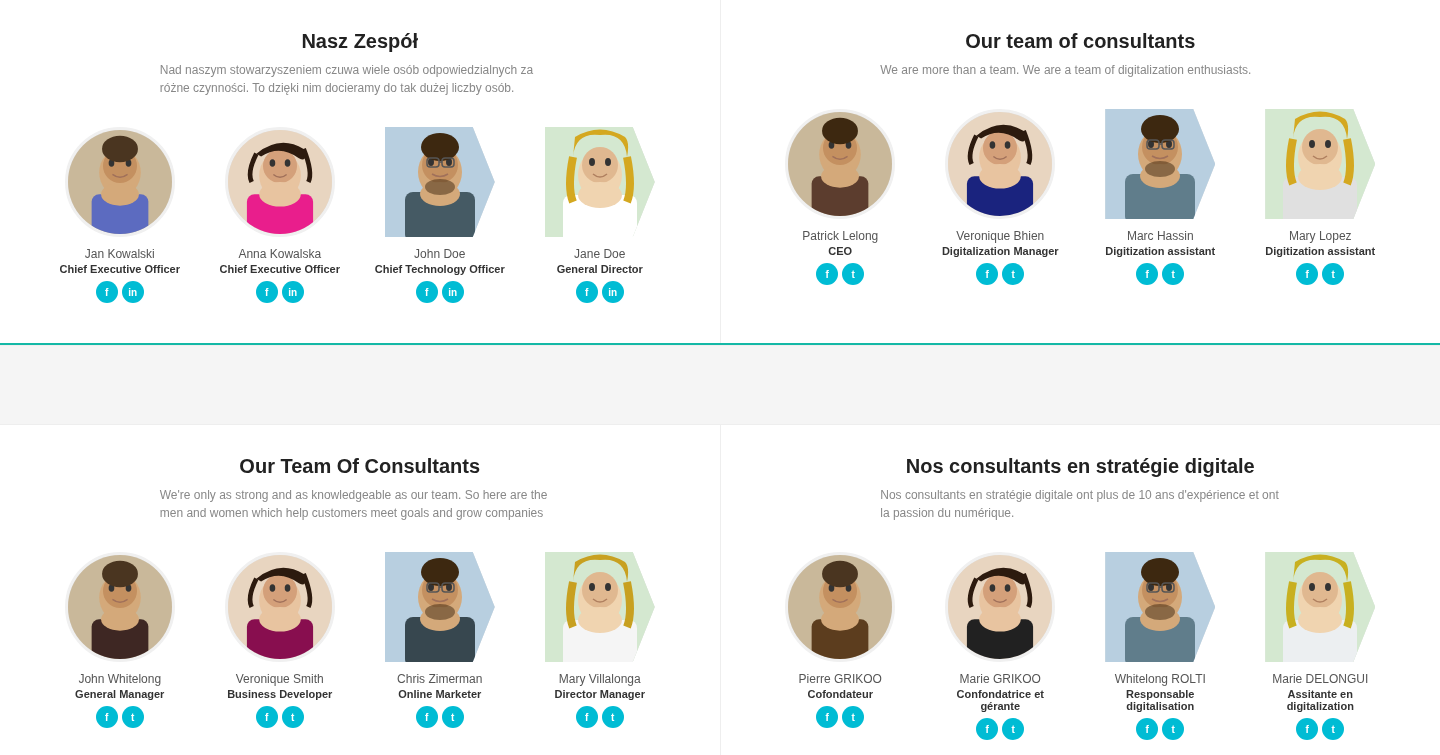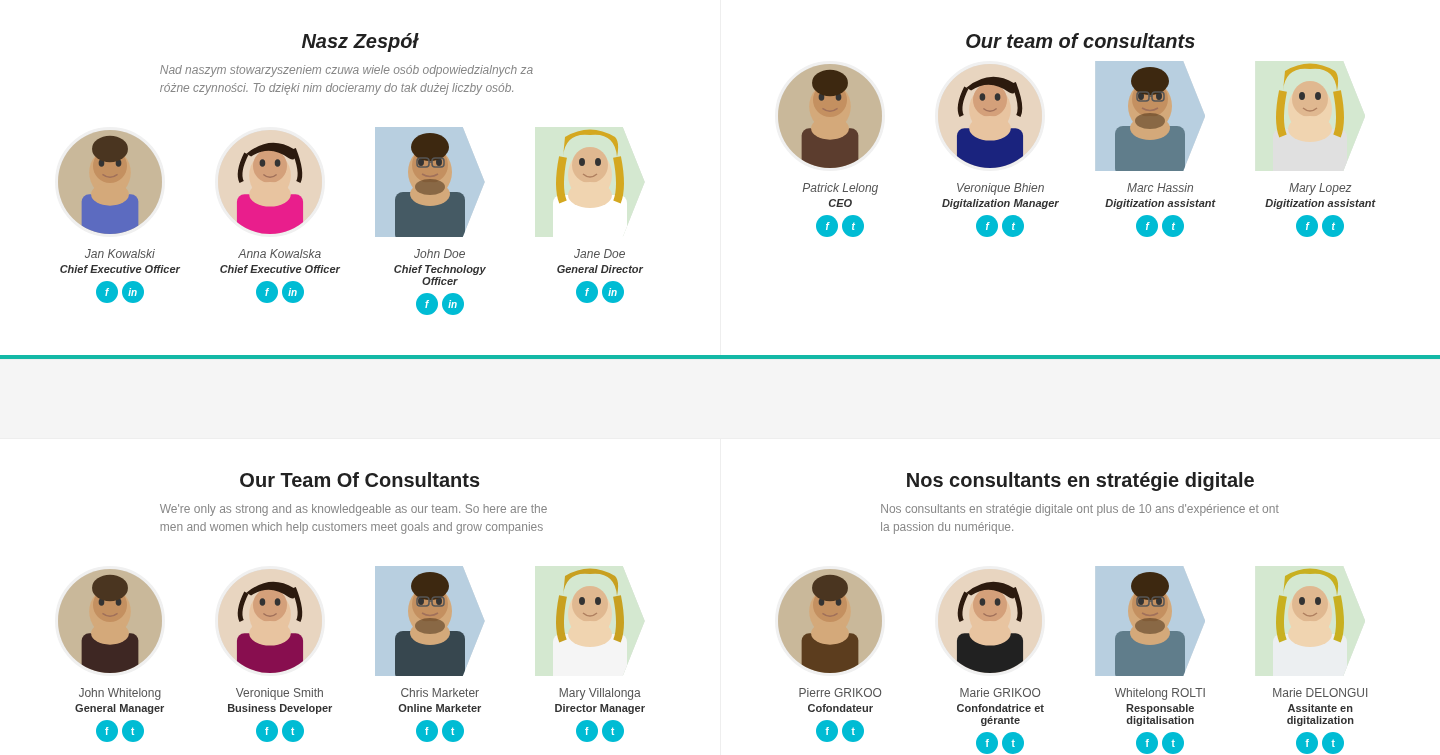--- a/index.html
+++ b/index.html
@@ -4,22 +4,21 @@
   <style>
     * { box-sizing: border-box; margin: 0; padding: 0; }
     body { font-family: Arial, sans-serif; background: #fff; color: #333; font-size: 13px; }
 
     .page { width: 1440px; }
 
     
     .top-half {
       display: flex;
       width: 100%;
-      border-bottom: 4px solid #14b8a6;
-      font-style: italic;
+      border-bottom: 2px solid #14b8a6;
     }
 
     .section-left, .section-right {
       flex: 1;
       padding: 30px 20px 40px;
     }
 
     .section-left {
       border-right: 1px solid #eee;
     }
@@ -62,20 +61,21 @@
     .team-grid {
       display: flex;
       justify-content: center;
       gap: 30px;
       flex-wrap: wrap;
     }
 
     .team-member {
       display: flex;
       flex-direction: column;
+      align-items: center;
       width: 130px;
     }
 
     
     .avatar-container {
       width: 110px;
       height: 110px;
       margin-bottom: 10px;
       position: relative;
     }
@@ -259,20 +259,21 @@
             <div class="social-icon">f</div>
             <div class="social-icon">in</div>
           </div>
         </div>
 
       </div>
     </div>
 
     <div class="section-right">
       <h2 class="section-title">Our team of consultants</h2>
+      <p class="section-subtitle">We are more than a team. We are a team of digitalization enthusiasts.</p>
 
       <div class="team-grid">
 
         <div class="team-member">
           <div class="avatar-container">
             <div class="avatar-circle">
               <svg viewBox="0 0 110 110" width="110" height="110">
                 <rect width="110" height="110" fill="#c9b89a"></rect>
                 <ellipse cx="55" cy="45" rx="22" ry="25" fill="#d4a97a"></ellipse>
                 <ellipse cx="55" cy="38" rx="18" ry="18" fill="#c49060"></ellipse>
@@ -450,21 +451,21 @@
                 <ellipse cx="64" cy="35" rx="3" ry="4" fill="#333"></ellipse>
                 <path d="M47 47 Q55 52 63 47" stroke="#a0705a" stroke-width="1.5" fill="none"></path>
                 <ellipse cx="55" cy="20" rx="19" ry="14" fill="#3d2810"></ellipse>
                 <rect x="42" y="31" width="12" height="9" rx="3" fill="none" stroke="#555" stroke-width="1.5"></rect>
                 <rect x="57" y="31" width="12" height="9" rx="3" fill="none" stroke="#555" stroke-width="1.5"></rect>
                 <line x1="54" y1="35" x2="57" y2="35" stroke="#555" stroke-width="1.5"></line>
                 <ellipse cx="55" cy="60" rx="15" ry="8" fill="#3d2810" opacity="0.5"></ellipse>
               </svg>
             </div>
           </div>
-          <div class="member-name">Chris Marketer</div>
+          <div class="member-name">Chris Zimerman</div>
           <div class="member-role">Online Marketer</div>
           <div class="social-icons">
             <div class="social-icon">f</div>
             <div class="social-icon">t</div>
           </div>
         </div>
 
         <div class="team-member">
           <div class="avatar-container">
             <div class="avatar-pentagon">

